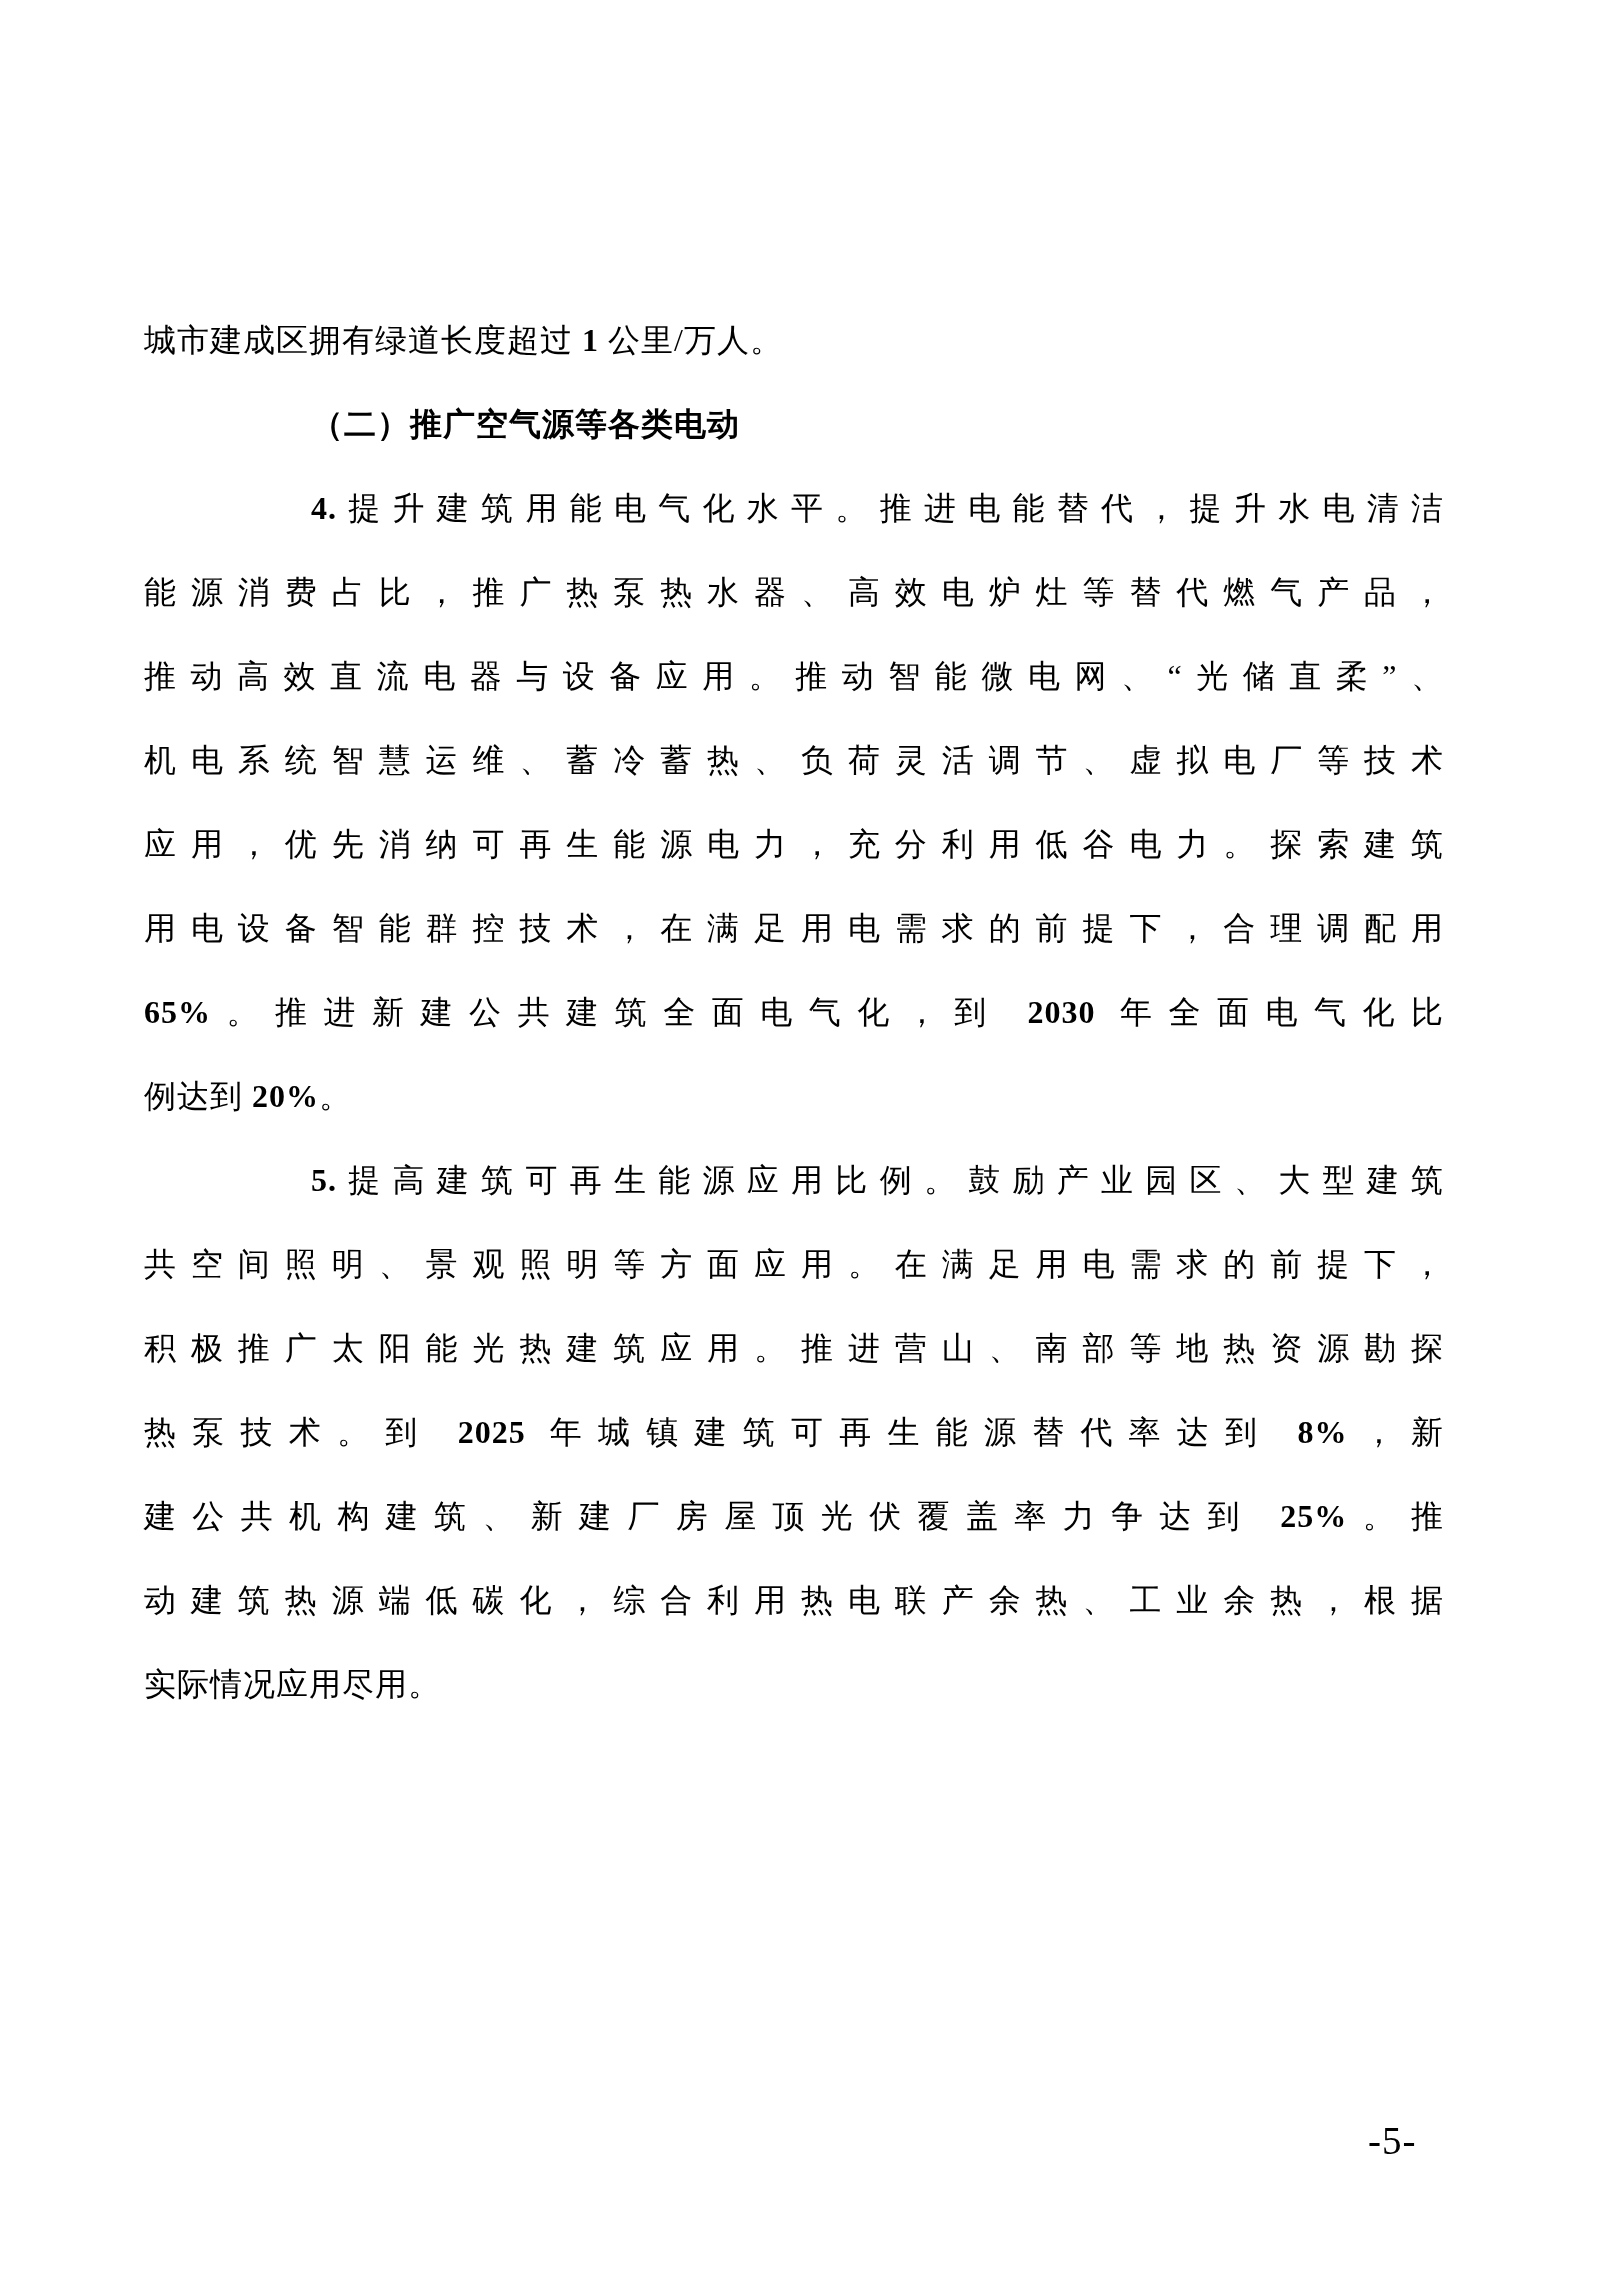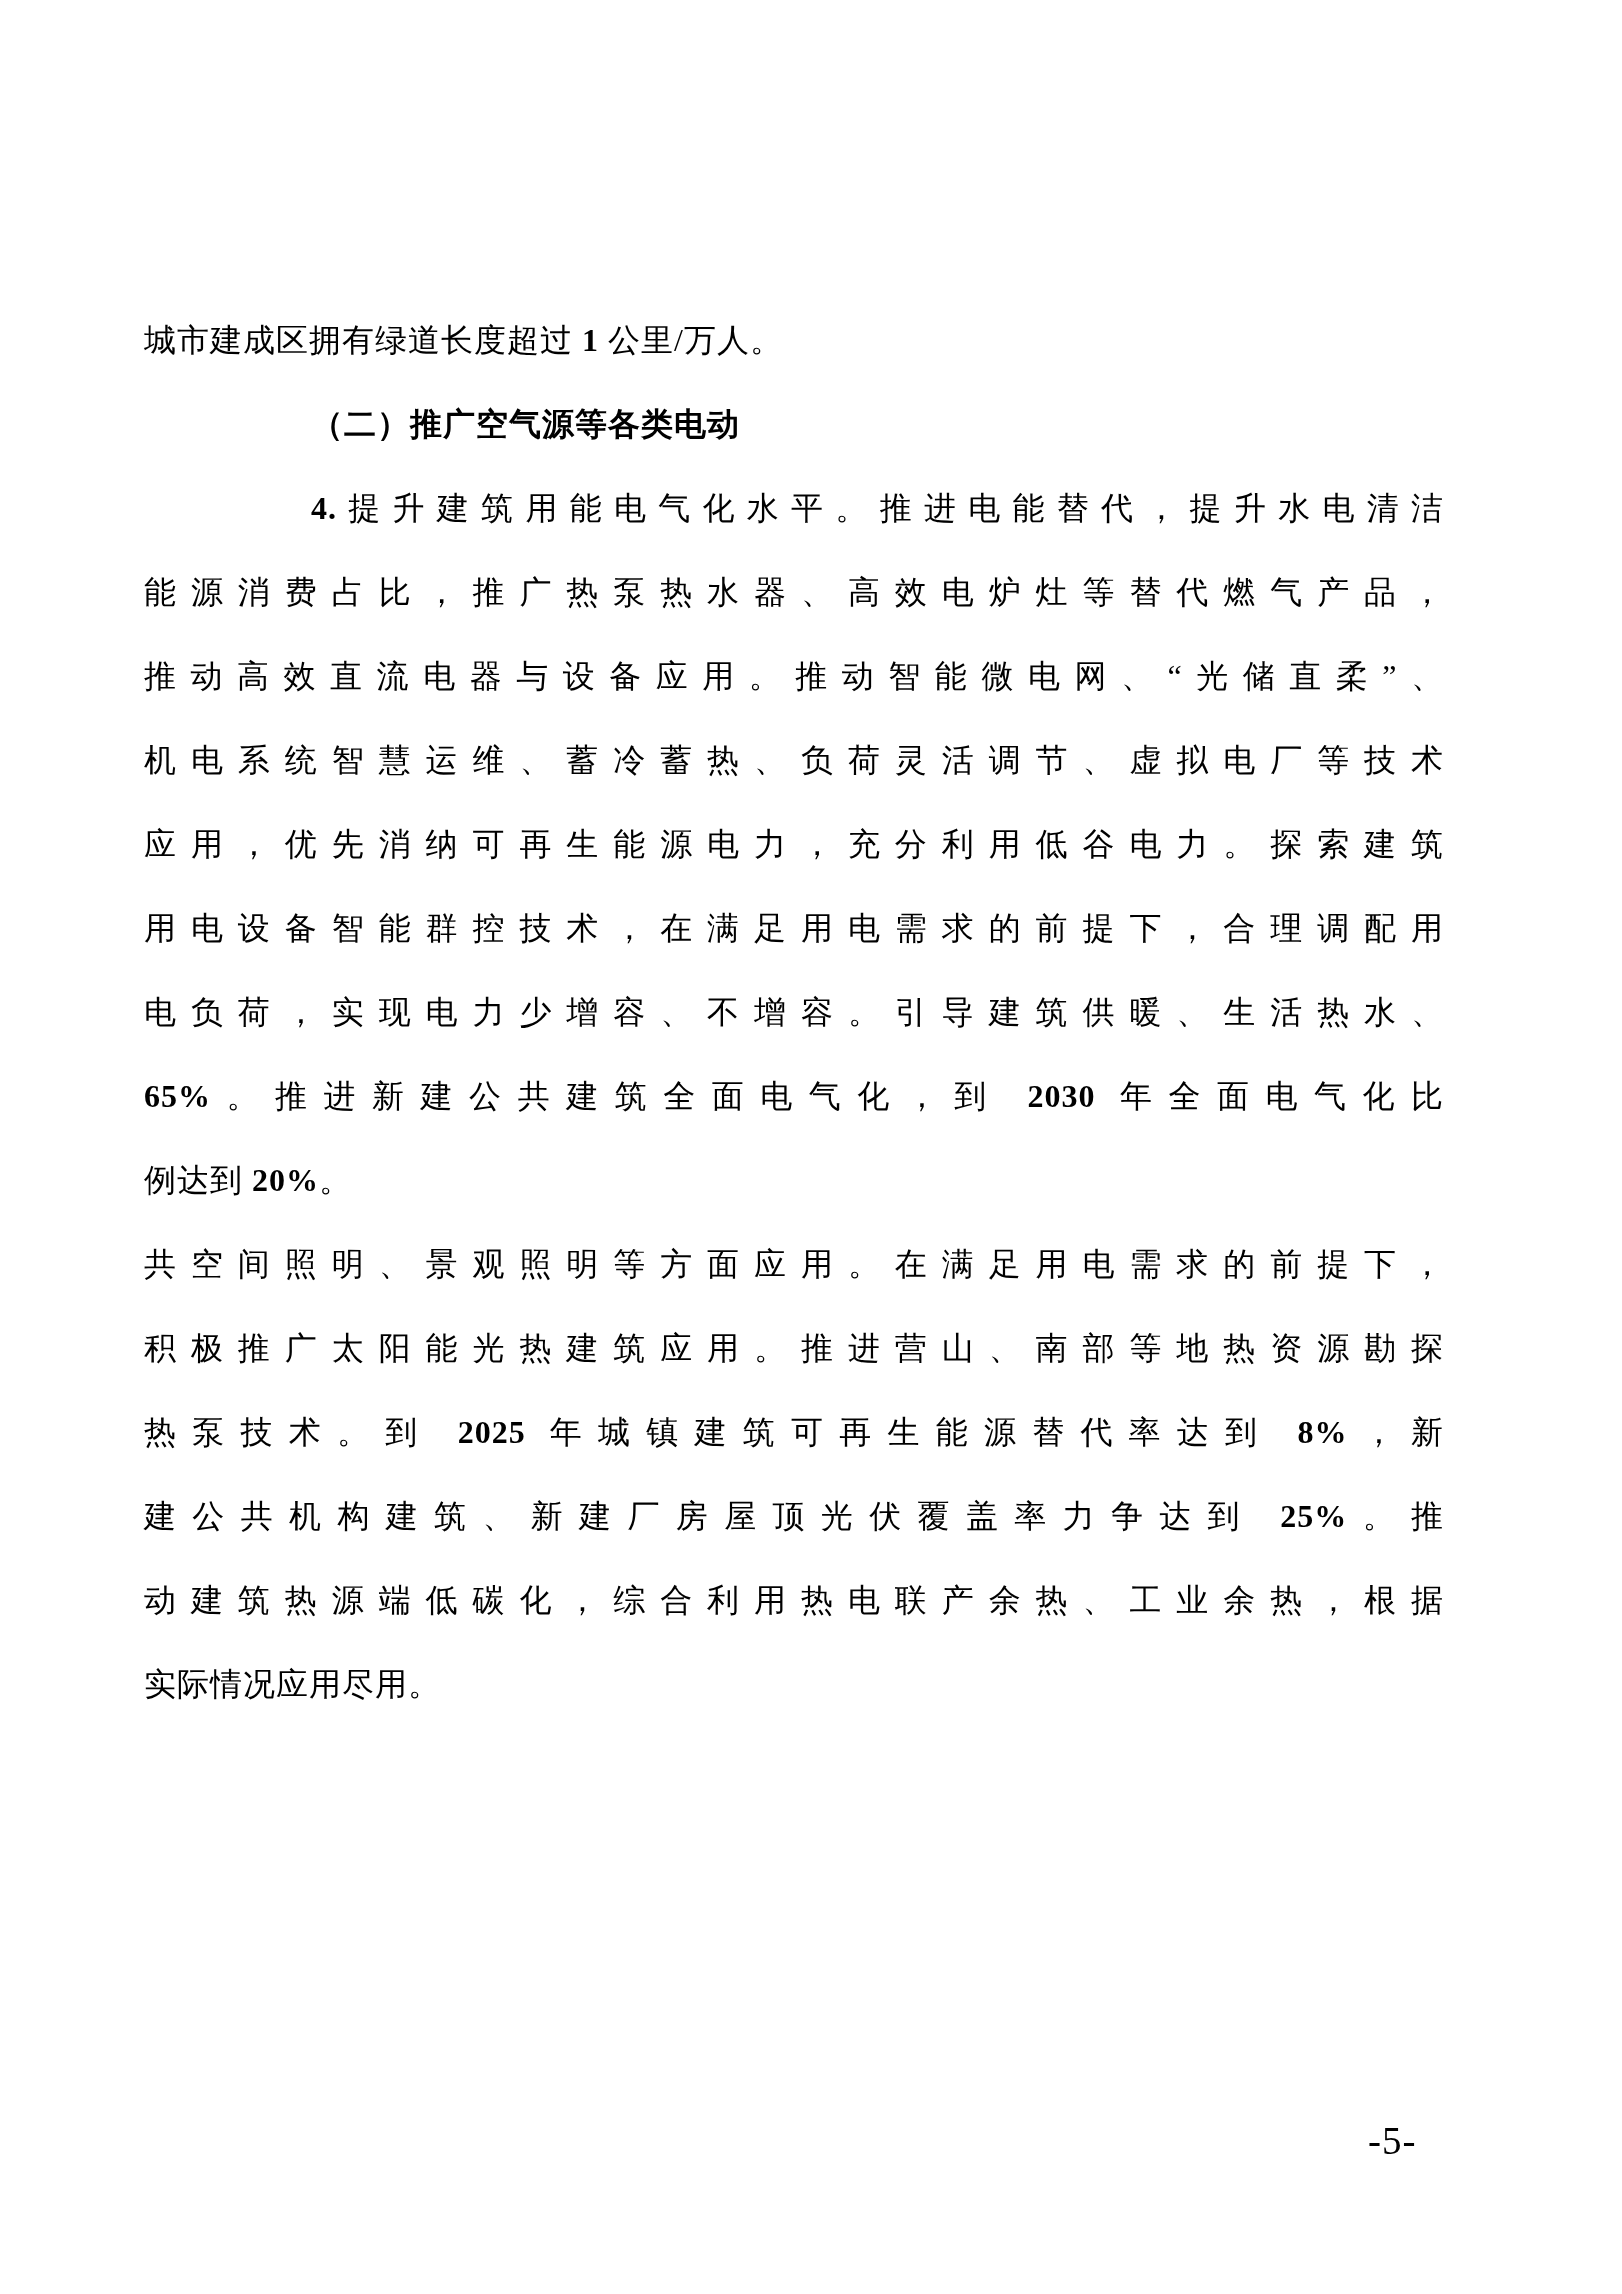--- a/index.html
+++ b/index.html
@@ -59,23 +59,23 @@
 <div class="page">
   <div class="content">
     <div class="line">城市建成区拥有绿道长度超过 <b>1</b> 公里/万人。</div>
     <div class="line line--indent line--heading">（二）推广空气源等各类电动</div>
     <div class="line line--just line--indent"><b>4.</b>提升建筑用能电气化水平。推进电能替代，提升水电清洁</div>
     <div class="line line--just">能源消费占比，推广热泵热水器、高效电炉灶等替代燃气产品，</div>
     <div class="line line--just">推动高效直流电器与设备应用。推动智能微电网、“光储直柔”、</div>
     <div class="line line--just">机电系统智慧运维、蓄冷蓄热、负荷灵活调节、虚拟电厂等技术</div>
     <div class="line line--just">应用，优先消纳可再生能源电力，充分利用低谷电力。探索建筑</div>
     <div class="line line--just">用电设备智能群控技术，在满足用电需求的前提下，合理调配用</div>
-    <div class="line line--just">电负荷，实现电力少增容、不增容。引导建筑供暖、生活热水、</div>
     <div class="line line--just"><b>65%</b>。推进新建公共建筑全面电气化，到 <b>2030</b> 年全面电气化比</div>
     <div class="line">例达到 <b>20%</b>。</div>
+    <div class="line line--just line--indent"><b>5.</b>提高建筑可再生能源应用比例。鼓励产业园区、大型建筑</div>
     <div class="line line--just">共空间照明、景观照明等方面应用。在满足用电需求的前提下，</div>
     <div class="line line--just">积极推广太阳能光热建筑应用。推进营山、南部等地热资源勘探</div>
     <div class="line line--just">热泵技术。到 <b>2025</b> 年城镇建筑可再生能源替代率达到 <b>8%</b>，新</div>
     <div class="line line--just">建公共机构建筑、新建厂房屋顶光伏覆盖率力争达到 <b>25%</b>。推</div>
     <div class="line line--just">动建筑热源端低碳化，综合利用热电联产余热、工业余热，根据</div>
     <div class="line">实际情况应用尽用。</div>
   </div>
   <div class="page-number">-5-</div>
 </div>
 

